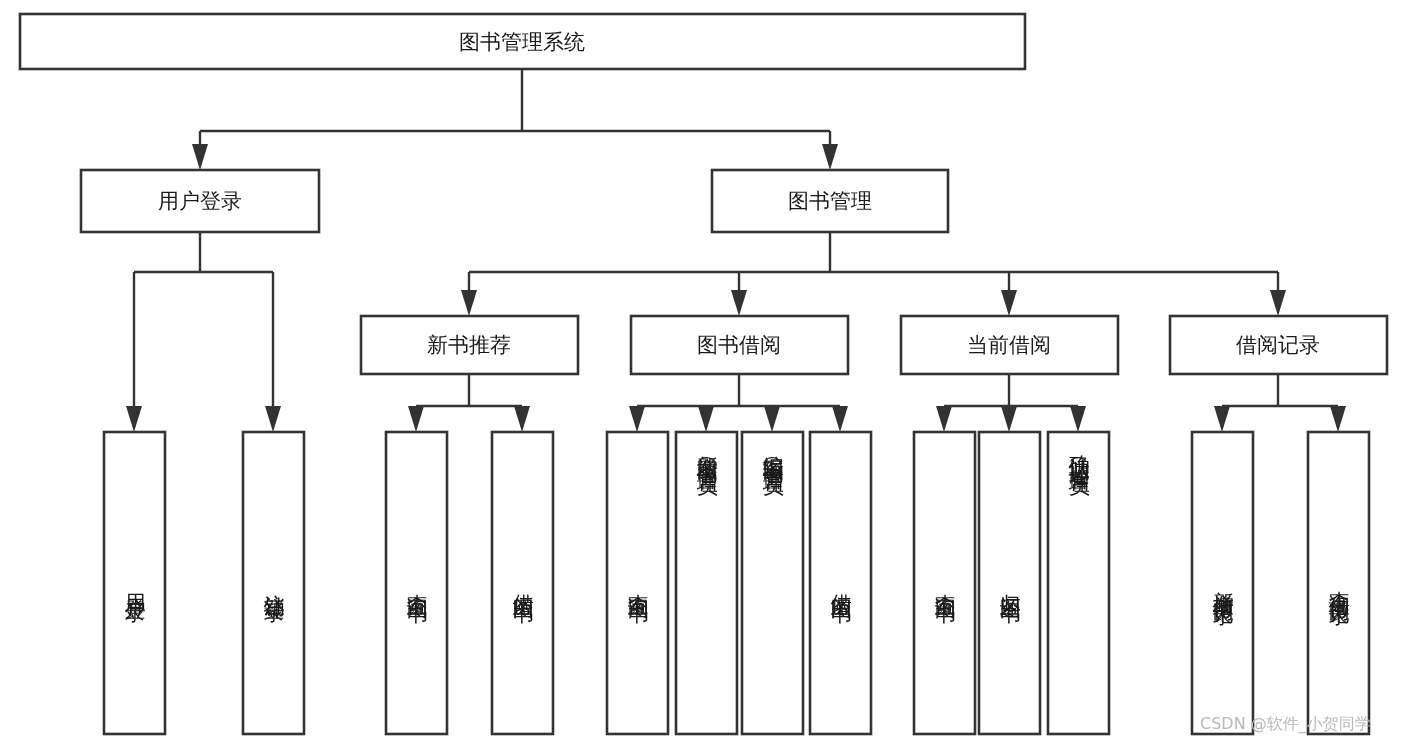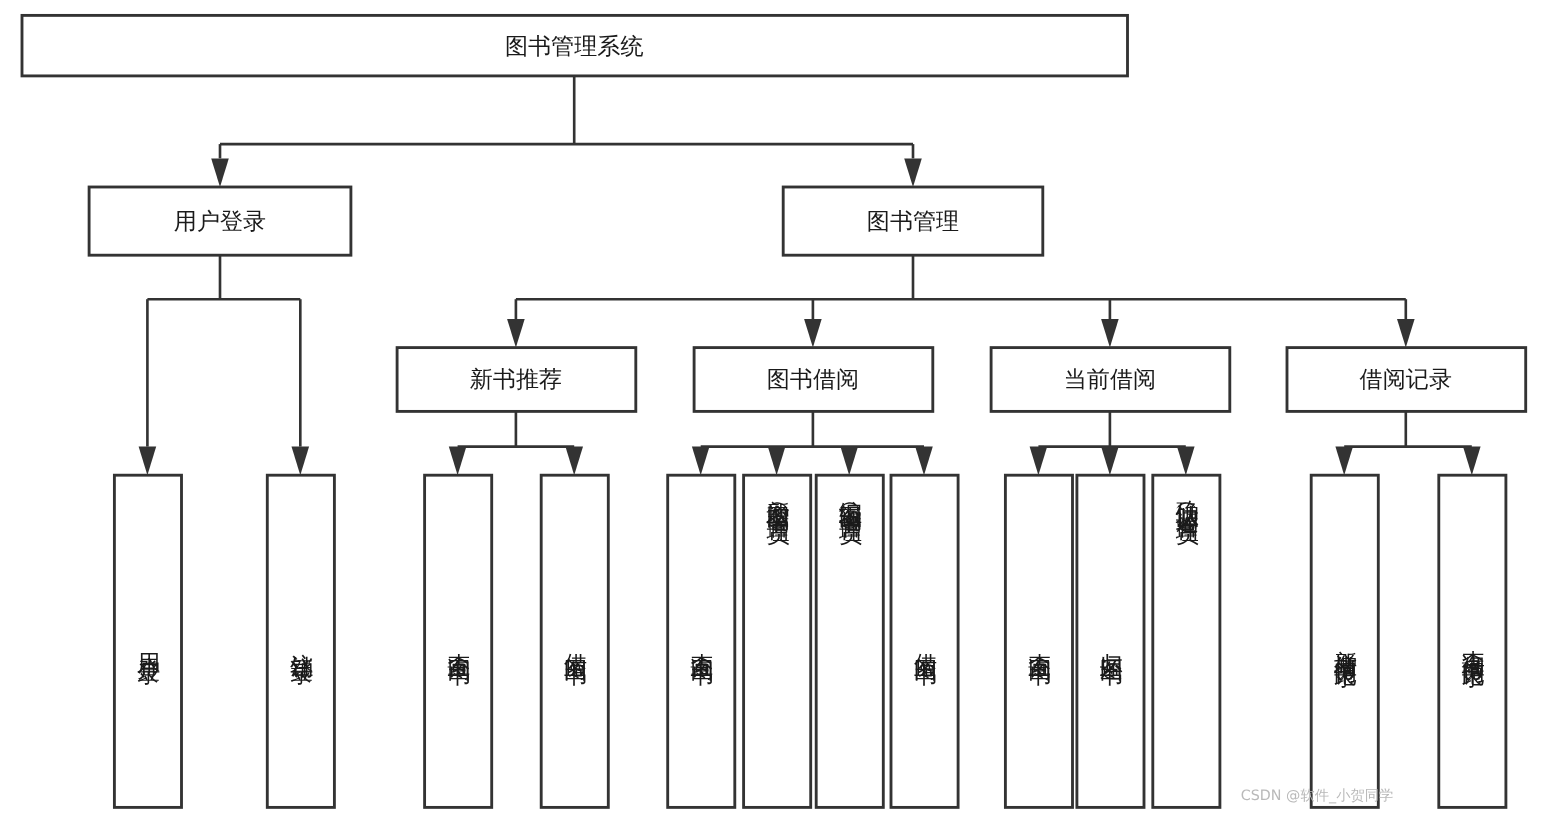--- a/index.html
+++ b/index.html
@@ -62,24 +62,24 @@
     white-space: nowrap;
     pointer-events: none;
   }
   .leaf-label.top-aligned {
     justify-content: flex-start;
     padding-top: 6px;
     box-sizing: border-box;
   }
   .watermark {
     position: absolute;
-    left: 1128px;
+    left: 1200px;
     top: 714px;
     font-family: "DejaVu Sans", "Liberation Sans", sans-serif;
-    font-size: 13px;
+    font-size: 16px;
     color: #b9b9b9;
     white-space: nowrap;
     pointer-events: none;
   }
 </style>
 </head>
 <body>
 
 <div id="diagram-root">
 

